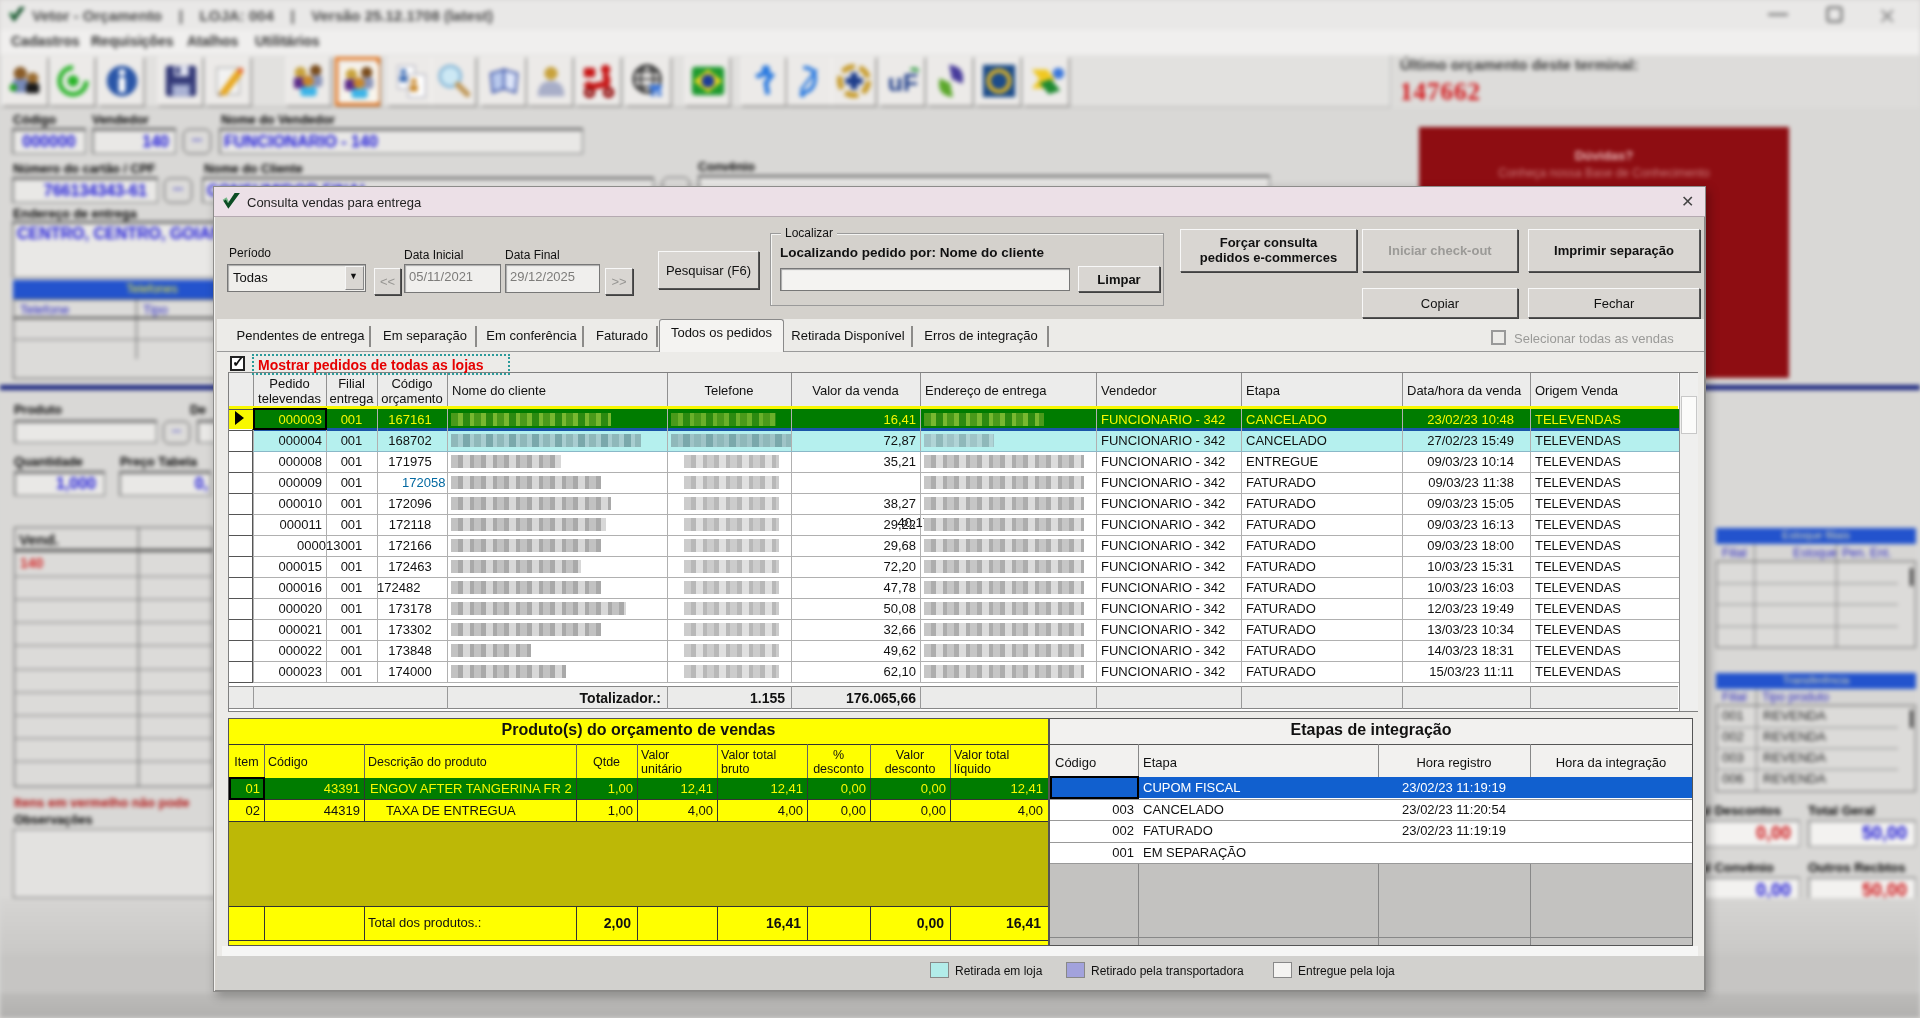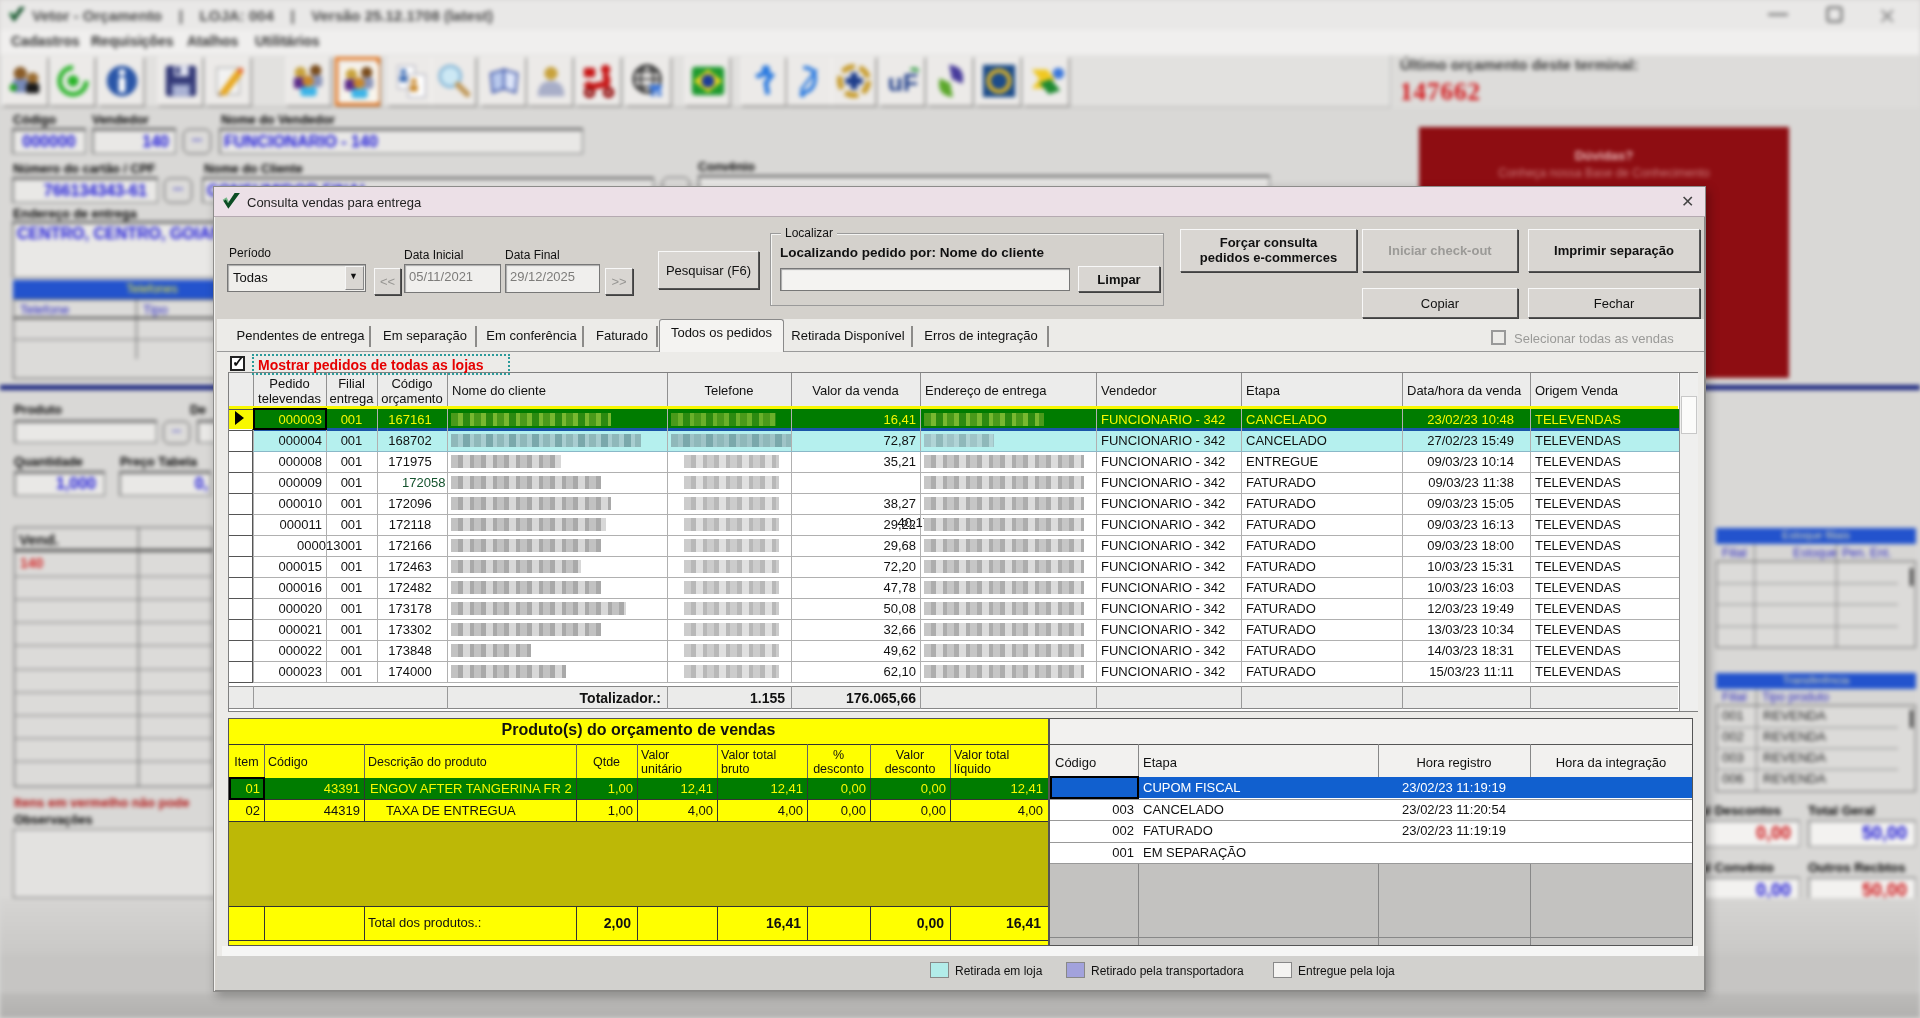--- a/index.html
+++ b/index.html
@@ -444,21 +444,21 @@
 <div class="abs" style="left:577px;top:267px;width:125px;text-align:right;font-size:13px;color:#111;">35,21</div>
 <div class="abs" style="left:882px;top:267px;padding-left:5px;font-size:13px;color:#111;">FUNCIONARIO - 342</div>
 <div class="abs" style="left:1027px;top:267px;padding-left:5px;font-size:13px;color:#111;">ENTREGUE</div>
 <div class="abs" style="left:1188px;top:267px;width:112px;text-align:right;font-size:13px;color:#111;">09/03/23 10:14</div>
 <div class="abs" style="left:1316px;top:267px;padding-left:5px;font-size:13px;color:#111;">TELEVENDAS</div>
 <div class="abs" style="left:237px;top:268px;width:110px;height:13px;background:repeating-linear-gradient(90deg,#c2c2c2 0 7px,#a9a9a9 7px 12px,#d8d8d8 12px 19px,#a9a9a9 19px 23px);"></div>
 <div class="abs" style="left:470px;top:268px;width:95px;height:13px;background:repeating-linear-gradient(90deg,#cccccc 0 7px,#b8b8b8 7px 12px,#e0e0e0 12px 19px,#b8b8b8 19px 23px);"></div>
 <div class="abs" style="left:710px;top:268px;width:160px;height:13px;background:repeating-linear-gradient(90deg,#c6c6c6 0 7px,#adadad 7px 12px,#dcdcdc 12px 19px,#adadad 19px 23px);"></div>
 <div class="abs" style="left:39px;top:288px;width:69px;text-align:right;font-size:13px;color:#111;">000009</div>
 <div class="abs" style="left:112px;top:288px;width:51px;text-align:center;font-size:13px;color:#111;">001</div>
-<div class="abs" style="left:163px;top:288px;width:66px;text-align:center;font-size:13px;color:#14532d;padding-left:25px;">172058</div>
+<div class="abs" style="left:163px;top:288px;width:66px;text-align:center;font-size:13px;color:#0369a1;padding-left:25px;">172058</div>
 <div class="abs" style="left:591px;top:288px;width:125px;text-align:right;font-size:13px;color:#111;margin-top:40px;">40,17</div>
 <div class="abs" style="left:882px;top:288px;padding-left:5px;font-size:13px;color:#111;">FUNCIONARIO - 342</div>
 <div class="abs" style="left:1027px;top:288px;padding-left:5px;font-size:13px;color:#111;">FATURADO</div>
 <div class="abs" style="left:1188px;top:288px;width:112px;text-align:right;font-size:13px;color:#111;">09/03/23 11:38</div>
 <div class="abs" style="left:1316px;top:288px;padding-left:5px;font-size:13px;color:#111;">TELEVENDAS</div>
 <div class="abs" style="left:237px;top:289px;width:150px;height:13px;background:repeating-linear-gradient(90deg,#c2c2c2 0 7px,#a9a9a9 7px 12px,#d8d8d8 12px 19px,#a9a9a9 19px 23px);"></div>
 <div class="abs" style="left:470px;top:289px;width:95px;height:13px;background:repeating-linear-gradient(90deg,#cccccc 0 7px,#b8b8b8 7px 12px,#e0e0e0 12px 19px,#b8b8b8 19px 23px);"></div>
 <div class="abs" style="left:710px;top:289px;width:160px;height:13px;background:repeating-linear-gradient(90deg,#c6c6c6 0 7px,#adadad 7px 12px,#dcdcdc 12px 19px,#adadad 19px 23px);"></div>
 <div class="abs" style="left:39px;top:309px;width:69px;text-align:right;font-size:13px;color:#111;">000010</div>
 <div class="abs" style="left:112px;top:309px;width:51px;text-align:center;font-size:13px;color:#111;">001</div>
@@ -499,21 +499,21 @@
 <div class="abs" style="left:577px;top:372px;width:125px;text-align:right;font-size:13px;color:#111;">72,20</div>
 <div class="abs" style="left:882px;top:372px;padding-left:5px;font-size:13px;color:#111;">FUNCIONARIO - 342</div>
 <div class="abs" style="left:1027px;top:372px;padding-left:5px;font-size:13px;color:#111;">FATURADO</div>
 <div class="abs" style="left:1188px;top:372px;width:112px;text-align:right;font-size:13px;color:#111;">10/03/23 15:31</div>
 <div class="abs" style="left:1316px;top:372px;padding-left:5px;font-size:13px;color:#111;">TELEVENDAS</div>
 <div class="abs" style="left:237px;top:373px;width:130px;height:13px;background:repeating-linear-gradient(90deg,#c2c2c2 0 7px,#a9a9a9 7px 12px,#d8d8d8 12px 19px,#a9a9a9 19px 23px);"></div>
 <div class="abs" style="left:470px;top:373px;width:95px;height:13px;background:repeating-linear-gradient(90deg,#cccccc 0 7px,#b8b8b8 7px 12px,#e0e0e0 12px 19px,#b8b8b8 19px 23px);"></div>
 <div class="abs" style="left:710px;top:373px;width:160px;height:13px;background:repeating-linear-gradient(90deg,#c6c6c6 0 7px,#adadad 7px 12px,#dcdcdc 12px 19px,#adadad 19px 23px);"></div>
 <div class="abs" style="left:39px;top:393px;width:69px;text-align:right;font-size:13px;color:#111;">000016</div>
 <div class="abs" style="left:112px;top:393px;width:51px;text-align:center;font-size:13px;color:#111;">001</div>
-<div class="abs" style="left:163px;top:393px;width:66px;text-align:center;font-size:13px;color:#111;">172482</div>
+<div class="abs" style="left:163px;top:393px;width:66px;text-align:left;font-size:13px;color:#111;">172482</div>
 <div class="abs" style="left:577px;top:393px;width:125px;text-align:right;font-size:13px;color:#111;">47,78</div>
 <div class="abs" style="left:882px;top:393px;padding-left:5px;font-size:13px;color:#111;">FUNCIONARIO - 342</div>
 <div class="abs" style="left:1027px;top:393px;padding-left:5px;font-size:13px;color:#111;">FATURADO</div>
 <div class="abs" style="left:1188px;top:393px;width:112px;text-align:right;font-size:13px;color:#111;">10/03/23 16:03</div>
 <div class="abs" style="left:1316px;top:393px;padding-left:5px;font-size:13px;color:#111;">TELEVENDAS</div>
 <div class="abs" style="left:237px;top:394px;width:150px;height:13px;background:repeating-linear-gradient(90deg,#c2c2c2 0 7px,#a9a9a9 7px 12px,#d8d8d8 12px 19px,#a9a9a9 19px 23px);"></div>
 <div class="abs" style="left:470px;top:394px;width:95px;height:13px;background:repeating-linear-gradient(90deg,#cccccc 0 7px,#b8b8b8 7px 12px,#e0e0e0 12px 19px,#b8b8b8 19px 23px);"></div>
 <div class="abs" style="left:710px;top:394px;width:160px;height:13px;background:repeating-linear-gradient(90deg,#c6c6c6 0 7px,#adadad 7px 12px,#dcdcdc 12px 19px,#adadad 19px 23px);"></div>
 <div class="abs" style="left:39px;top:414px;width:69px;text-align:right;font-size:13px;color:#111;">000020</div>
 <div class="abs" style="left:112px;top:414px;width:51px;text-align:center;font-size:13px;color:#111;">001</div>
@@ -636,20 +636,21 @@
 <div class="abs" style="left:656px;top:719px;width:1px;height:34px;background:#333;"></div>
 <div class="abs" style="left:736px;top:719px;width:1px;height:34px;background:#333;"></div>
 <div class="abs" style="left:154px;top:728px;font-size:13px;color:#111;">Total dos produtos.:</div>
 <div class="abs" style="left:364px;top:728px;width:53px;text-align:right;font-size:14px;font-weight:bold;color:#111;">2,00</div>
 <div class="abs" style="left:505px;top:728px;width:82px;text-align:right;font-size:14px;font-weight:bold;color:#111;">16,41</div>
 <div class="abs" style="left:658px;top:728px;width:72px;text-align:right;font-size:14px;font-weight:bold;color:#111;">0,00</div>
 <div class="abs" style="left:738px;top:728px;width:89px;text-align:right;font-size:14px;font-weight:bold;color:#111;">16,41</div>
 <div class="abs" style="left:15px;top:753px;width:819px;height:1px;background:#333;"></div>
 <div class="abs" style="left:8px;top:759px;width:1476px;height:10px;background:#f6f6f5;"></div>
 <div class="abs" style="left:835px;top:531px;width:644px;height:228px;background:#f2f1ef;border:1px solid #555;"></div>
+<div class="abs" style="left:836px;top:534px;width:642px;text-align:center;font-size:16px;font-weight:bold;color:#111;">Etapas de integração</div>
 <div class="abs" style="left:836px;top:557px;width:642px;height:1px;background:#555;"></div>
 <div class="abs" style="left:836px;top:568px;width:88px;text-align:left;padding-left:5px;font-size:13px;color:#111;">Código</div>
 <div class="abs" style="left:924px;top:568px;width:240px;text-align:left;padding-left:5px;font-size:13px;color:#111;">Etapa</div>
 <div class="abs" style="left:1164px;top:568px;width:152px;text-align:center;font-size:13px;color:#111;">Hora registro</div>
 <div class="abs" style="left:1316px;top:568px;width:162px;text-align:center;font-size:13px;color:#111;">Hora da integração</div>
 <div class="abs" style="left:924px;top:557px;width:1px;height:201px;background:#888;"></div>
 <div class="abs" style="left:1164px;top:557px;width:1px;height:201px;background:#888;"></div>
 <div class="abs" style="left:1316px;top:557px;width:1px;height:201px;background:#888;"></div>
 <div class="abs" style="left:836px;top:592px;width:642px;height:1px;background:#555;"></div>
 <div class="abs" style="left:836px;top:590px;width:642px;height:86px;background:#fff;"></div>

